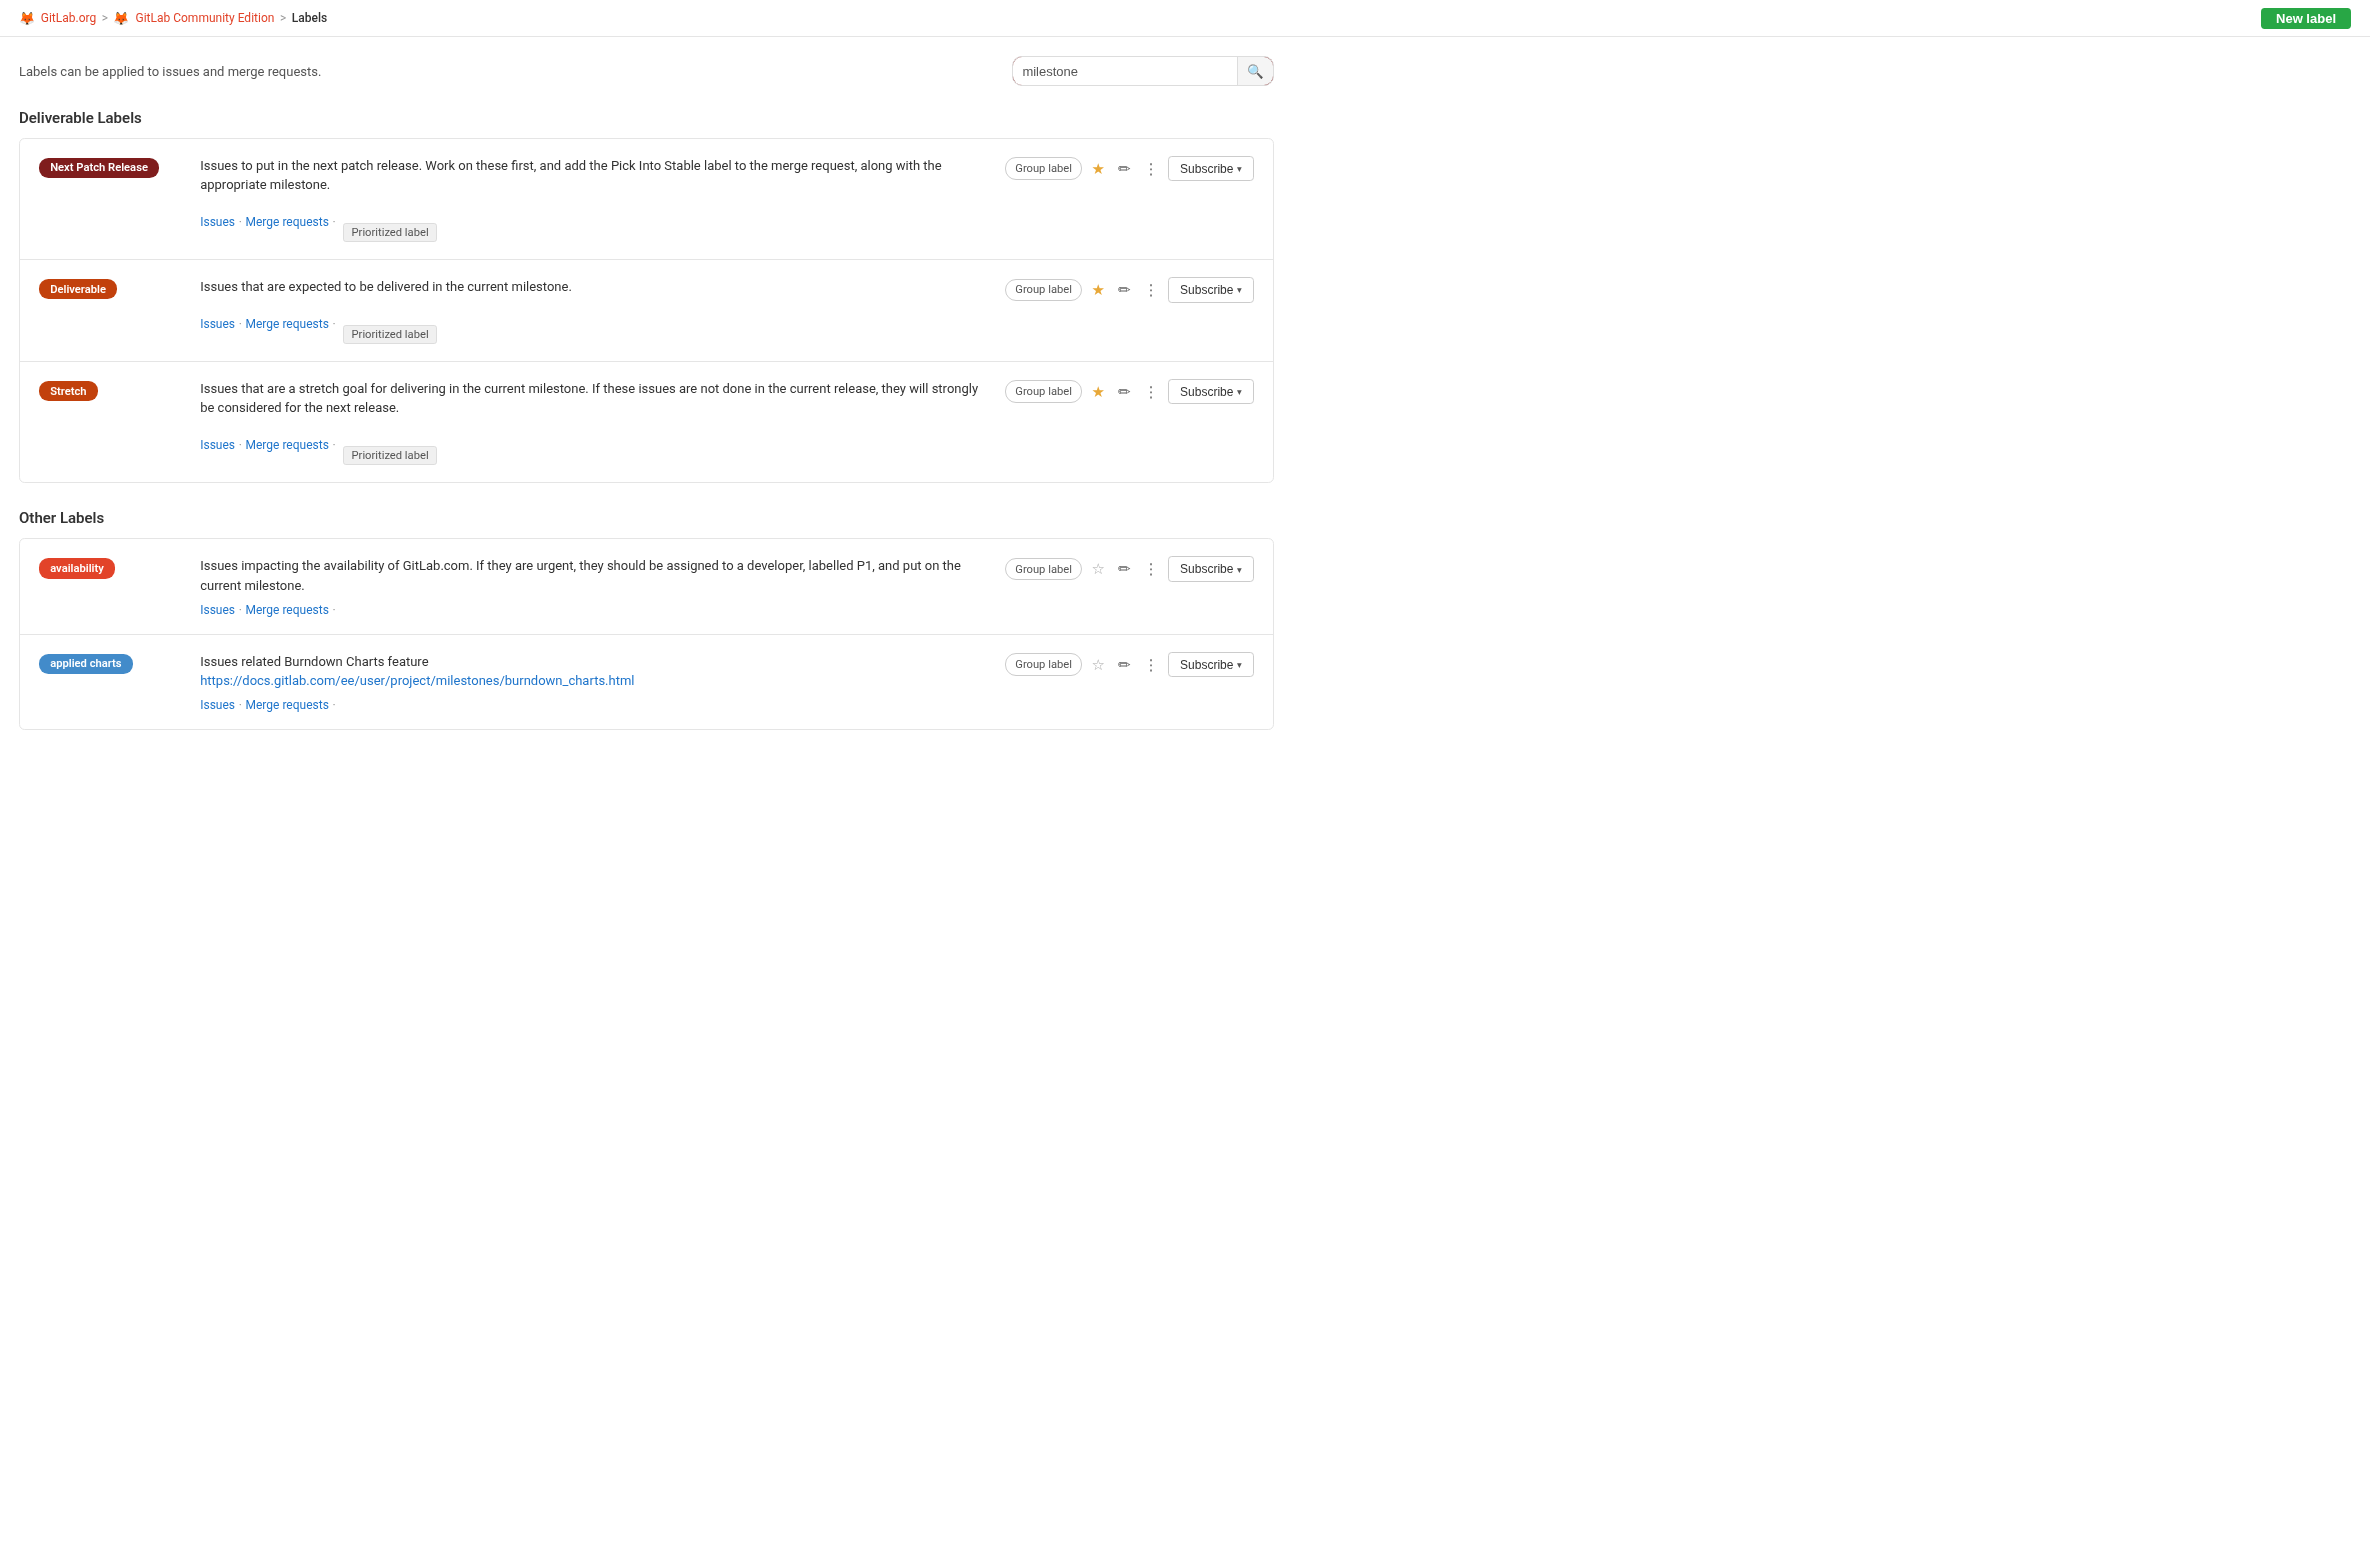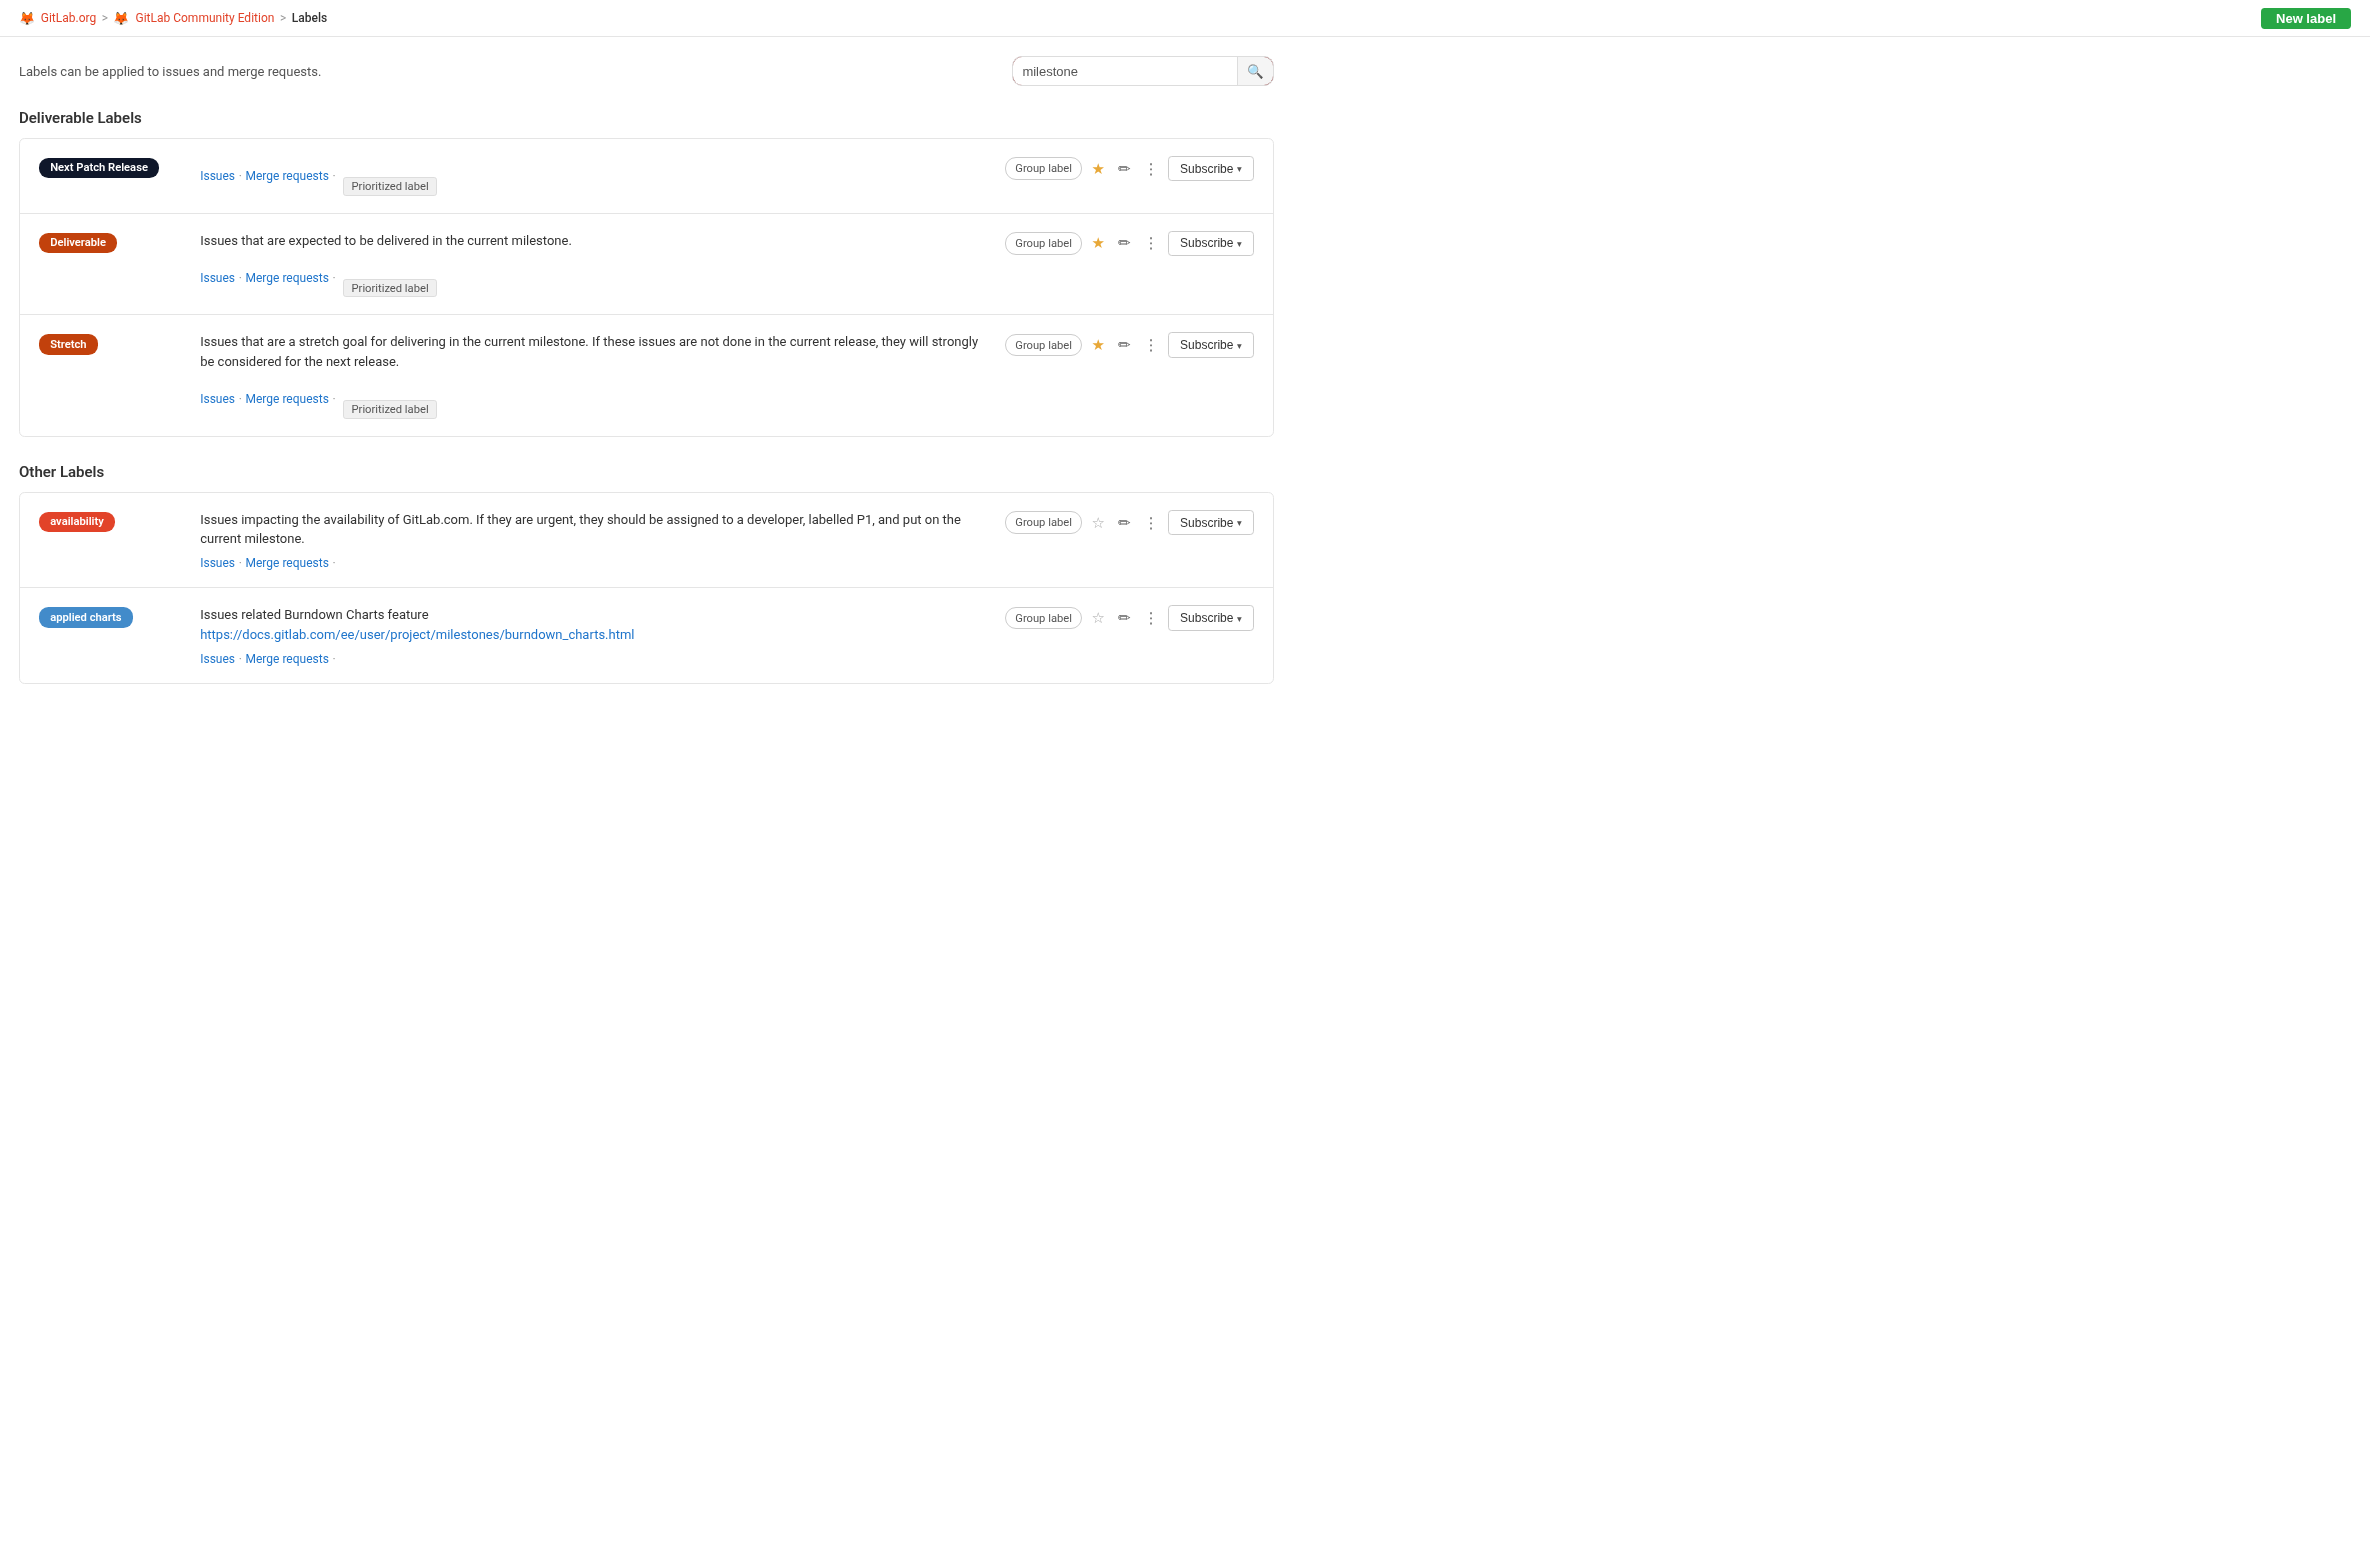--- a/index.html
+++ b/index.html
@@ -106,21 +106,21 @@
     }
     .label-badge {
       display: inline-block;
       border-radius: 9.4px;
       padding: 3.7px 11.2px;
       font-size: 11.2px;
       font-weight: 600;
       color: #fff;
       white-space: nowrap;
     }
-    .badge-red { background: #0f172a; }
+    .badge-red { background: #7f1d1d; }
     .badge-blue { background: #c2410c; }
     .badge-availability { background: #e24329; }
     .badge-burndown { background: #428bca; }
 
     .label-content {
       flex: 1;
       padding: 0 11.2px;
     }
     .label-description {
       font-size: 13px;
@@ -223,20 +223,21 @@
 
   <div>
     <div class="section-title">Deliverable Labels</div>
     <div class="labels-section">
 
       <div class="label-row">
         <div class="label-badge-col">
           <span class="label-badge badge-red">Next Patch Release</span>
         </div>
         <div class="label-content">
+          <div class="label-description">Issues to put in the next patch release. Work on these first, and add the Pick Into Stable label to the merge request, along with the appropriate milestone.</div>
           <div class="label-links">
             <a href="#">Issues</a>
             <span class="dot">·</span>
             <a href="#">Merge requests</a>
             <span class="dot">·</span>
             <span class="prioritized-badge">Prioritized label</span>
           </div>
         </div>
         <div class="label-actions">
           <span class="group-label-badge">Group label</span>

